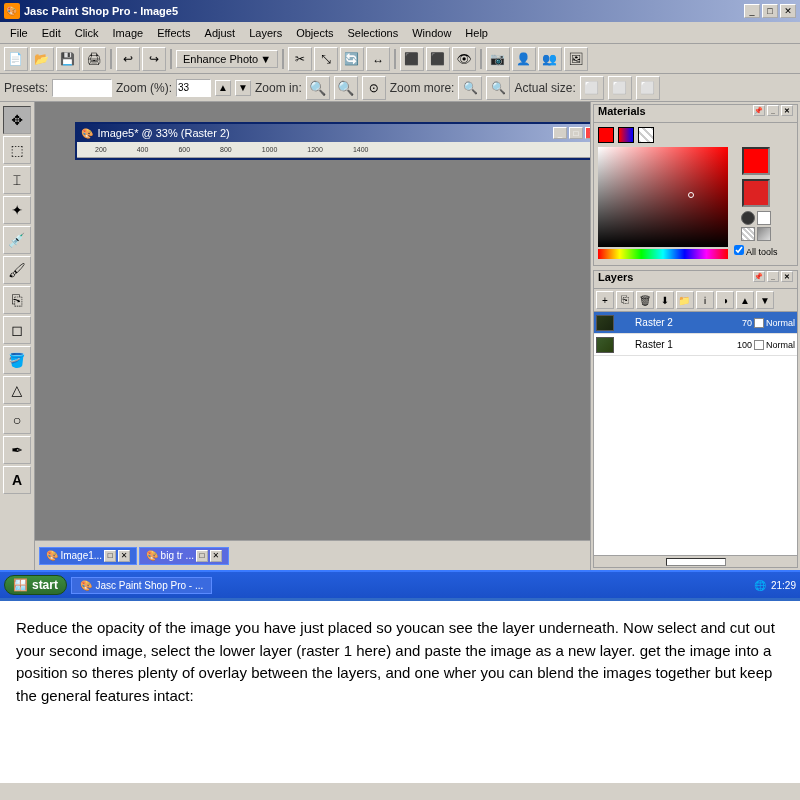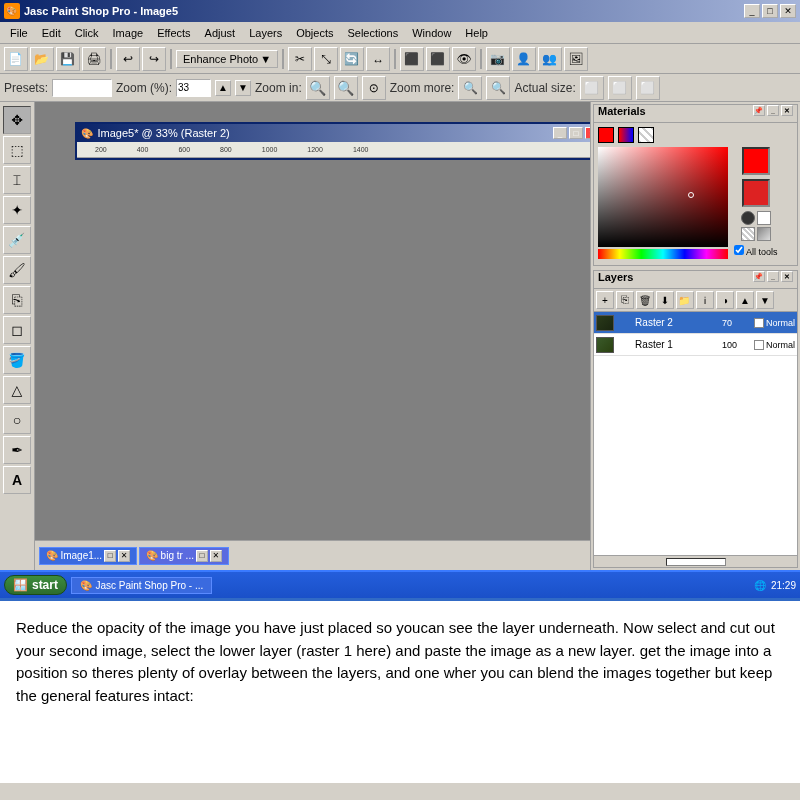--- a/index.html
+++ b/index.html
@@ -308,21 +308,21 @@
       align-items: center;
       height: 22px;
       border-bottom: 1px solid #e0e0e0;
       padding: 0 2px;
       gap: 2px;
       cursor: pointer;
     }
     .layer-row.active { background: #316ac5; color: white; }
     .layer-thumb { width: 18px; height: 16px; background: #888; border: 1px solid #555; }
     .layer-name { font-size: 10px; flex: 1; text-align: center; }
-    .layer-opacity { width: 30px; font-size: 9px; text-align: left; margin-left: 28px; }
+    .layer-opacity { width: 30px; font-size: 9px; text-align: right; margin-left: 28px; }
     .layer-mode { font-size: 9px; }
 
     .layers-scrollbar {
       height: 12px;
       background: #d4d0c8;
       border-top: 1px solid #a0a0a0;
       display: flex;
       align-items: center;
       padding: 0 2px;
     }

